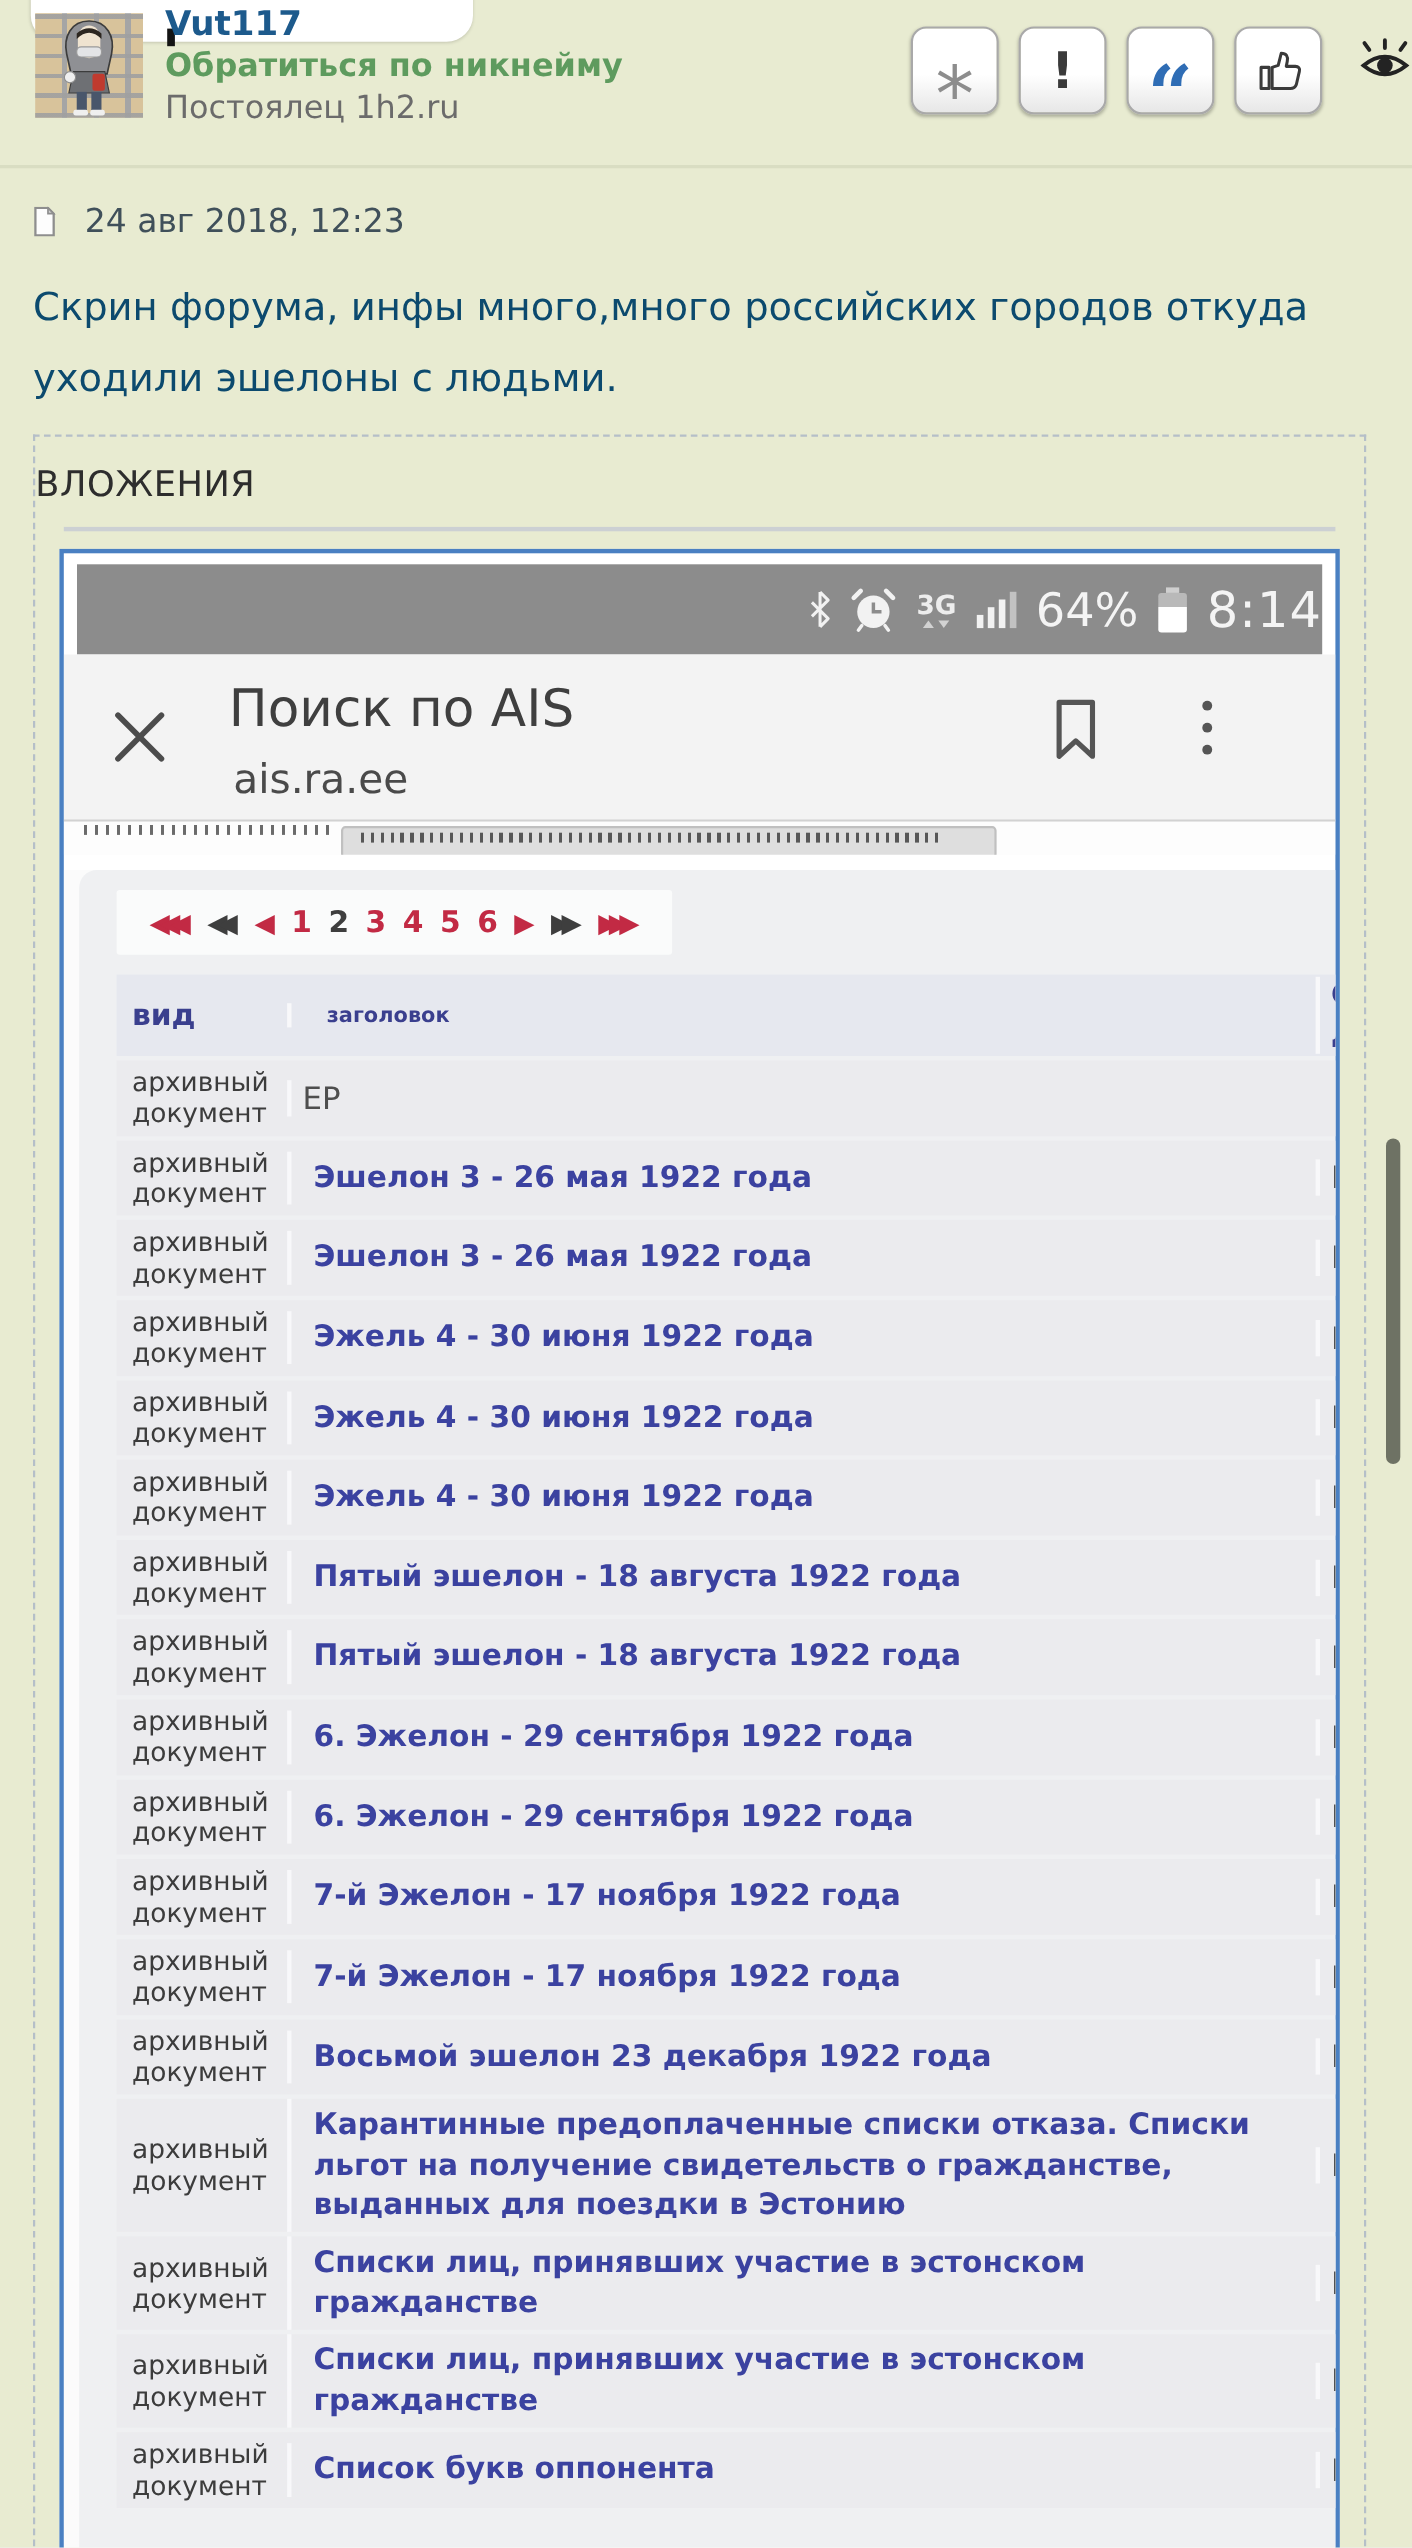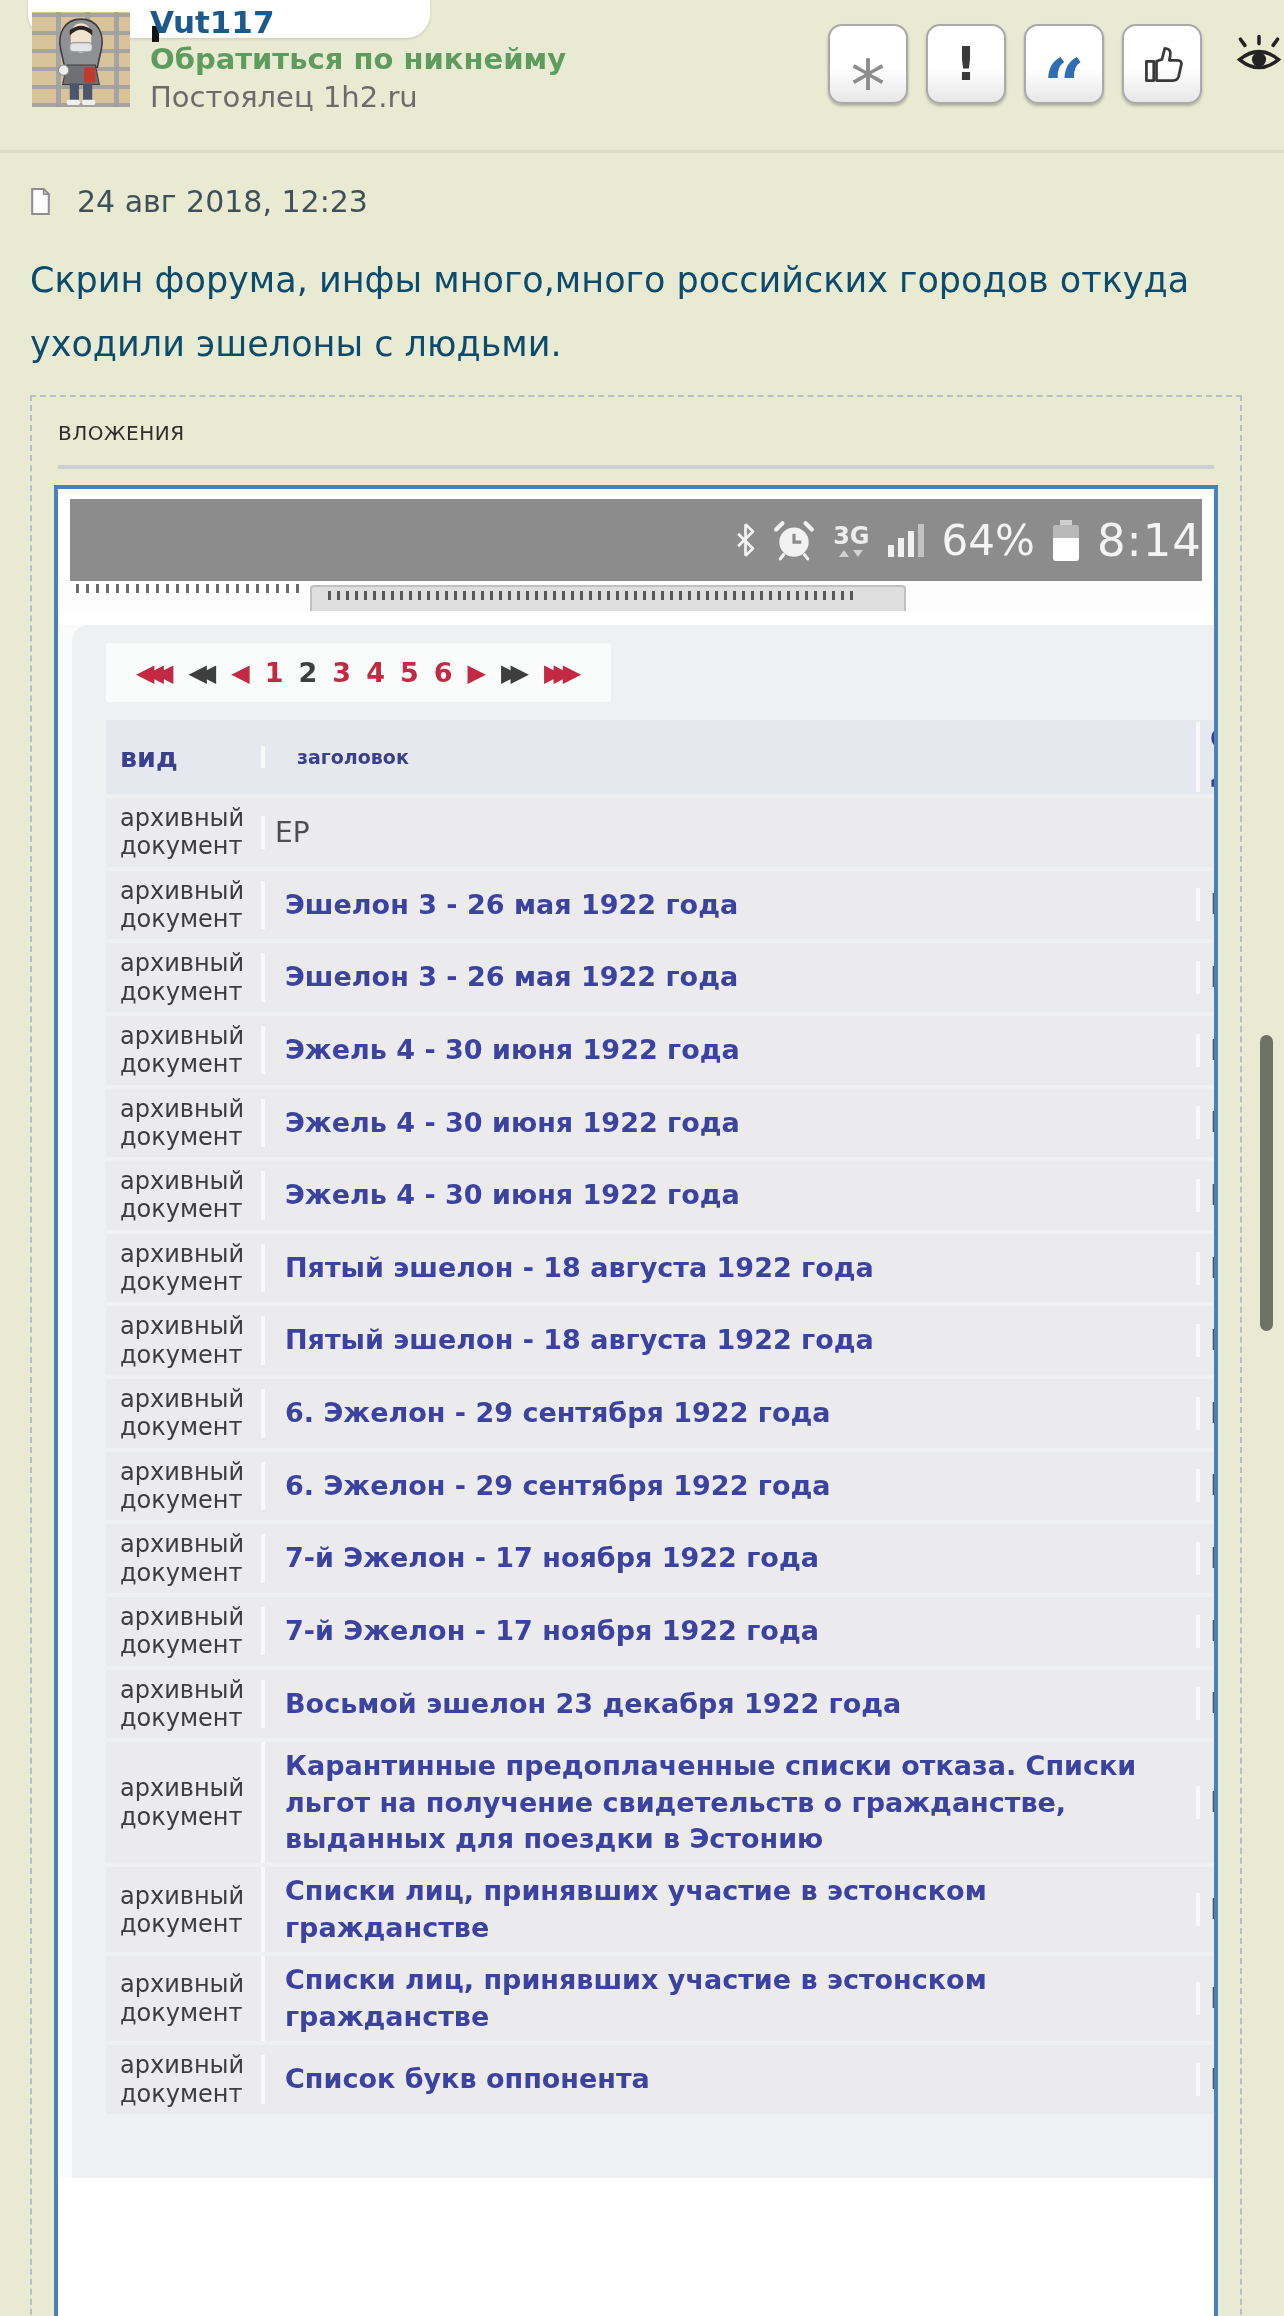--- a/index.html
+++ b/index.html
@@ -39,21 +39,21 @@
   .header-sep { position:absolute; left:0; top:150px; width:1284px; height:3px; background:#d9ddc2; }
 
   
   .date-row { position:absolute; left:30px; top:184px; display:flex; align-items:center; gap:26px;
     font-size:30px; color:#40505a; }
   .post-body { position:absolute; left:30px; top:248px; width:1200px; font-size:35px; line-height:1.83; color:#0c4a6e; }
 
   
   .attachments { position:absolute; left:30px; top:395px; width:1212px; height:2050px;
     border:2px dashed #b5bfc8; padding-top:24px; background:transparent; }
-  .att-title { margin-left:26px; font-size:20px; color:#2d2d2d; letter-spacing:.5px; }
+  .att-title { font-size:32px; color:#2d2d2d; letter-spacing:.5px; }
   .att-hr { margin:20px 26px 0 26px; height:4px; background:#ccd0d3; }
   .shot-frame { position:relative; margin:16px 22px 0 22px; height:1880px;
     border:4px solid #4a80c2; background:#ffffff; overflow:hidden; }
 
   
   .statusbar { margin:10px 12px 0 12px; height:82px; background:#8c8c8c;
     display:flex; align-items:center; justify-content:flex-end; gap:18px; }
   .sb-time { font-size:45px; color:#f4f4f4; letter-spacing:1px; }
   .sb-batt-pct { font-size:42px; color:#f4f4f4; }
   .net { display:flex; flex-direction:column; align-items:center; gap:2px; }
@@ -206,20 +206,39 @@
           <i></i>
         </div>
       <div class="sb-batt-pct">64%</div>
       <div class="battery">
         <div class="bat-cap"></div>
           <div class="bat-body"></div>
       </div>
       <div class="sb-time">8:14</div>
     </div>
 
+    <div class="browser">
+      <div class="x-icon">
+        <svg width="54" height="54" viewBox="0 0 52 52">
+          <path d="M7 7 L45 45 M45 7 L7 45" stroke="#4c4c4c" stroke-width="5" stroke-linecap="round"></path>
+        </svg>
+      </div>
+      <div class="b-title">Поиск по AIS</div>
+      <div class="b-url">ais.ra.ee</div>
+      <div class="bookmark">
+        <svg width="40" height="56" viewBox="0 0 34 48">
+          <path d="M4 3 h26 v42 l-13 -12 -13 12 z" fill="none" stroke="#555" stroke-width="4" stroke-linejoin="round"></path>
+        </svg>
+      </div>
+      <div class="kebab">
+          <i></i>
+          <i></i>
+          <i></i>
+        </div>
+    </div>
 
     <div class="clip-row">
       <div class="clip-ticks"></div>
       <div class="clip-btn">
           <span></span>
         </div>
     </div>
 
     <div class="content">
       <div class="gray-panel">

